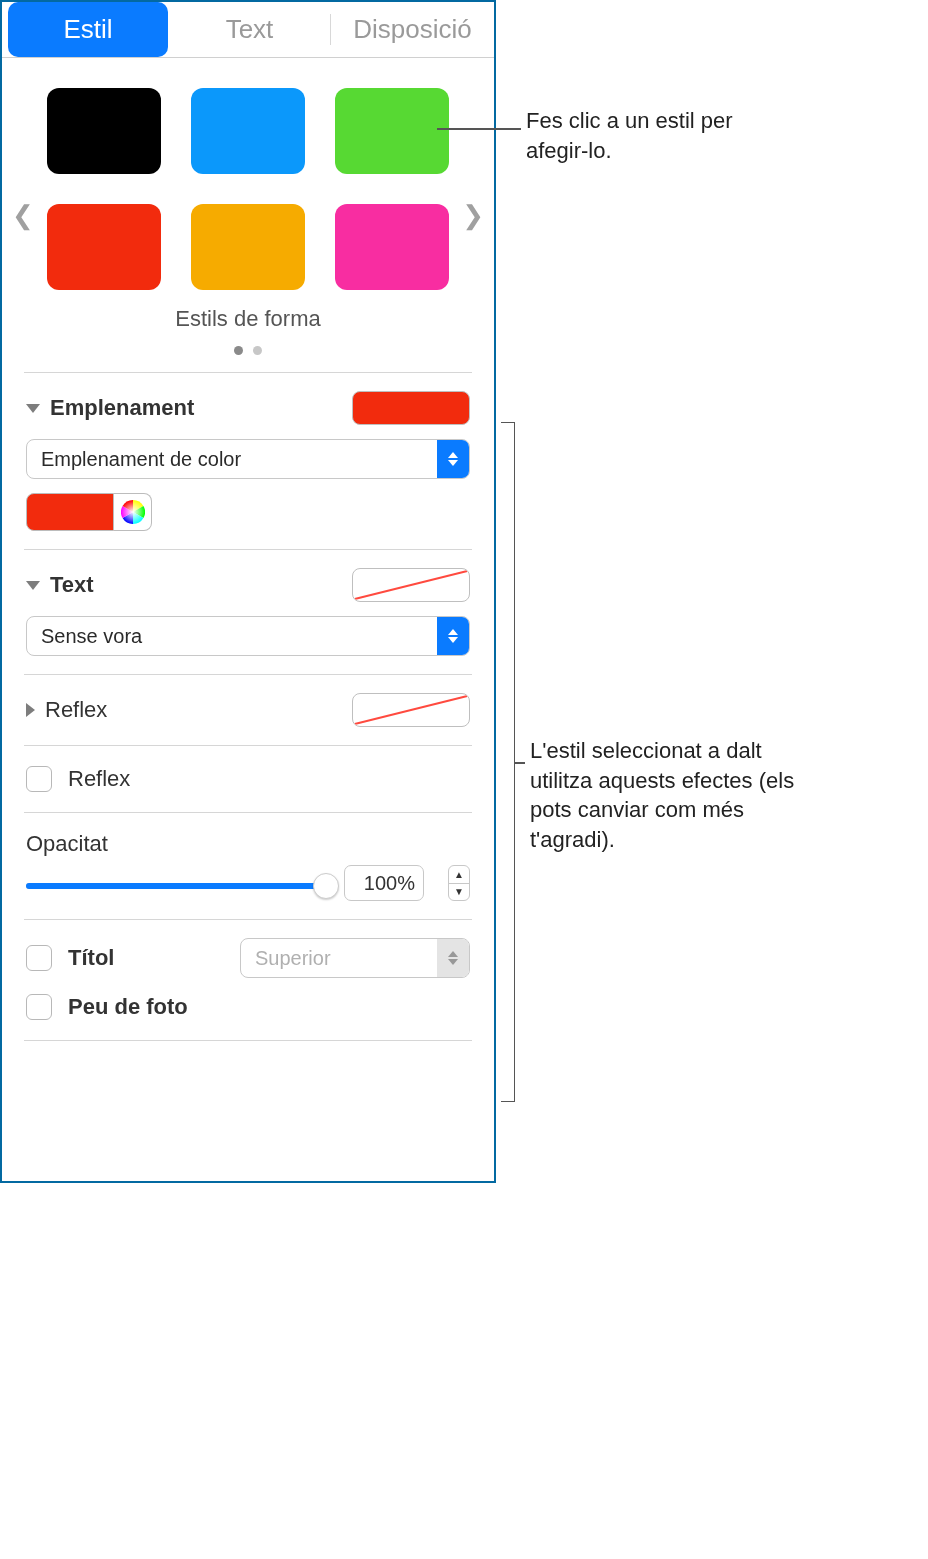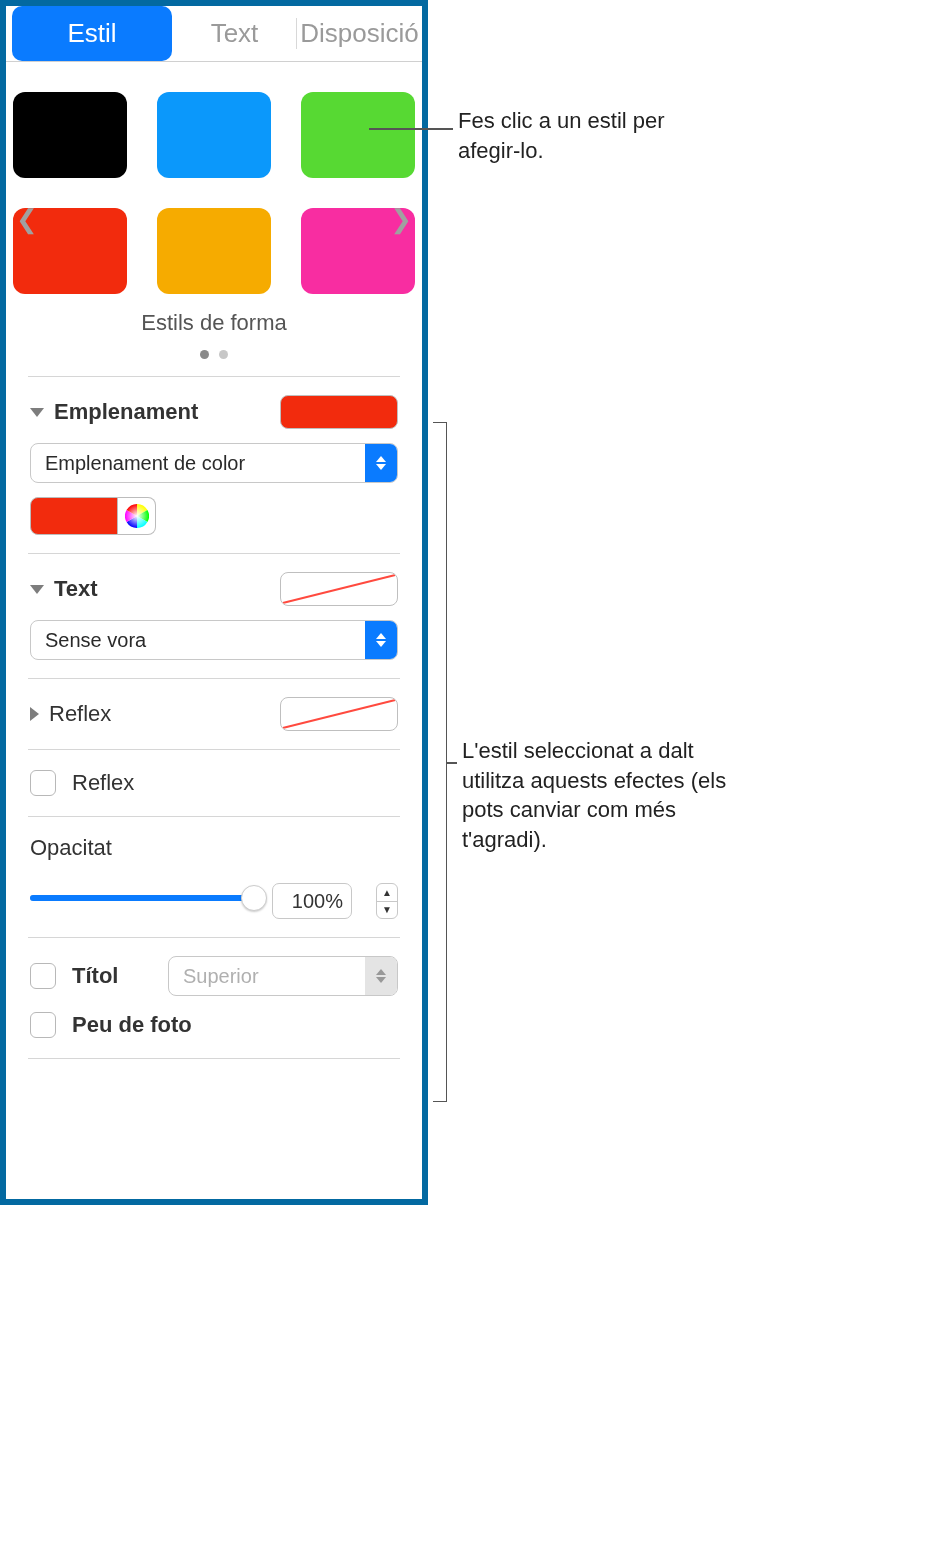--- a/index.html
+++ b/index.html
@@ -4,22 +4,22 @@
 <style>
   * { box-sizing: border-box; margin: 0; padding: 0; }
   body {
     font-family: -apple-system, BlinkMacSystemFont, "Helvetica Neue", Arial, sans-serif;
     background: #fff;
     font-size: 14px;
     color: #333;
     display: flex;
   }
   .panel-wrap {
-    width: 428px;
-    border: 6px solid #0369a1;
+    width: 496px;
+    border: 2px solid #0369a1;
     background: #fff;
     position: relative;
   }
   
   .tabs {
     display: flex;
     height: 56px;
     border-bottom: 1px solid #d0d0d0;
   }
   .tab {
@@ -219,23 +219,23 @@
     padding: 2px 0;
   }
   .checkbox {
     width: 26px; height: 26px;
     border: 1.5px solid #b8b8b8;
     border-radius: 6px;
     background: #fff;
   }
   .slider-row {
     display: flex;
-    align-items: flex-start;
+    align-items: flex-end;
     gap: 18px;
-    margin-top: 22px;
+    margin-top: 8px;
   }
   .slider {
     flex: 1;
     height: 30px;
     position: relative;
   }
   .slider-track {
     position: absolute;
     left: 0; right: 0; top: 50%;
     height: 6px;

